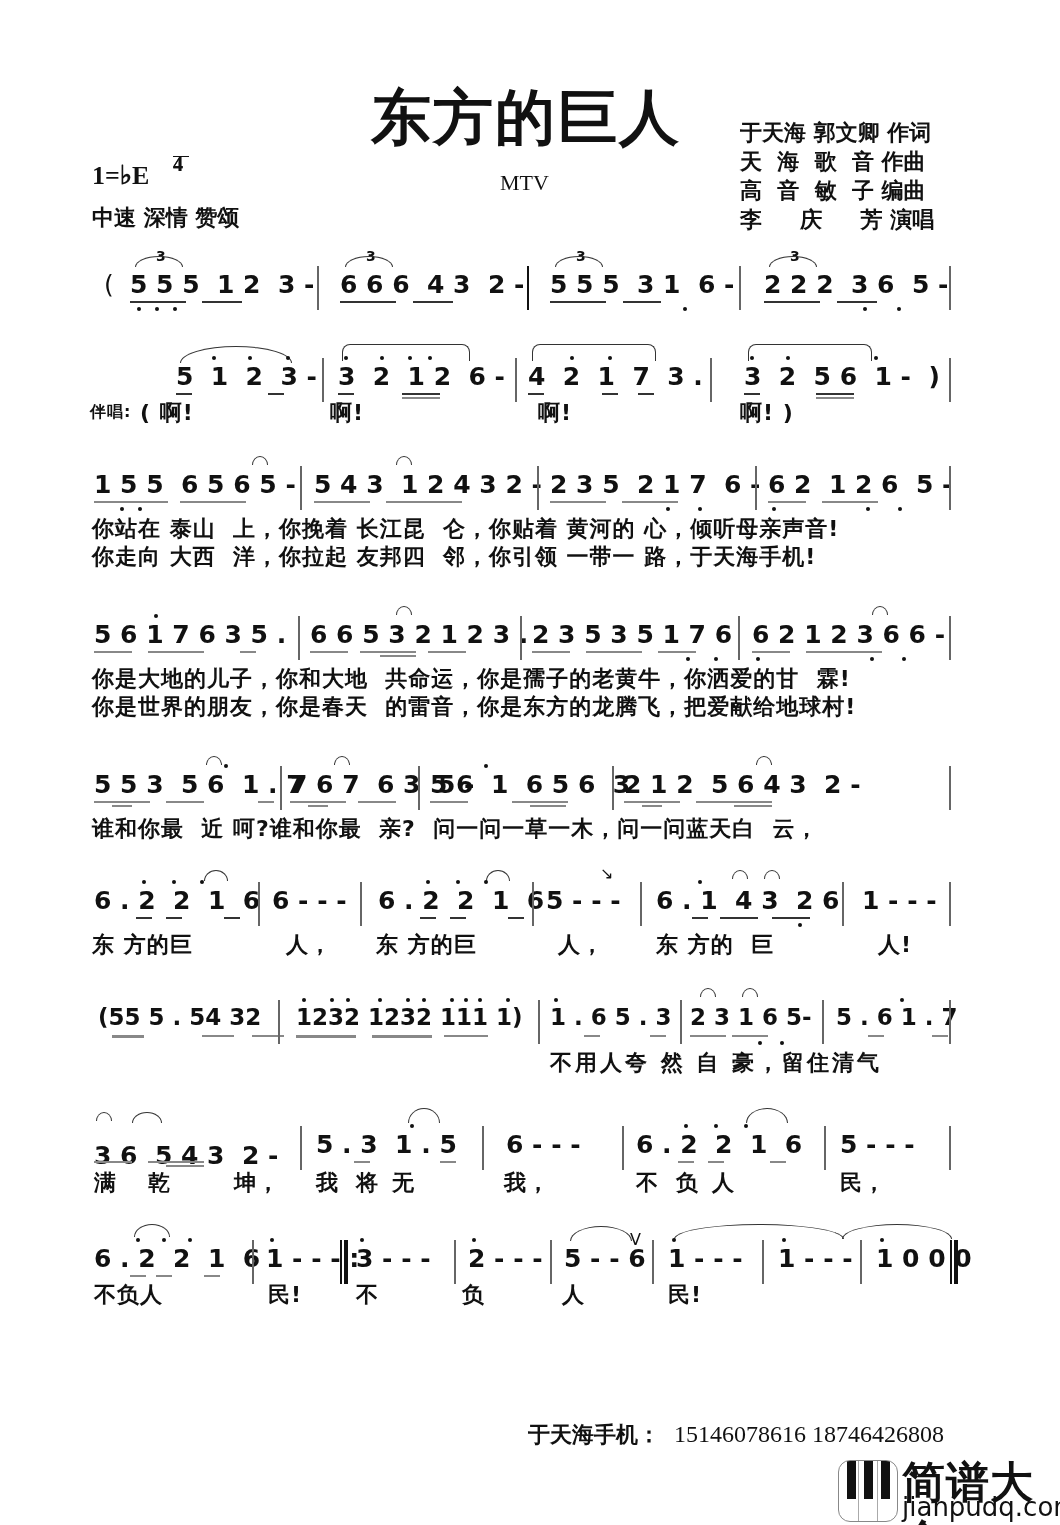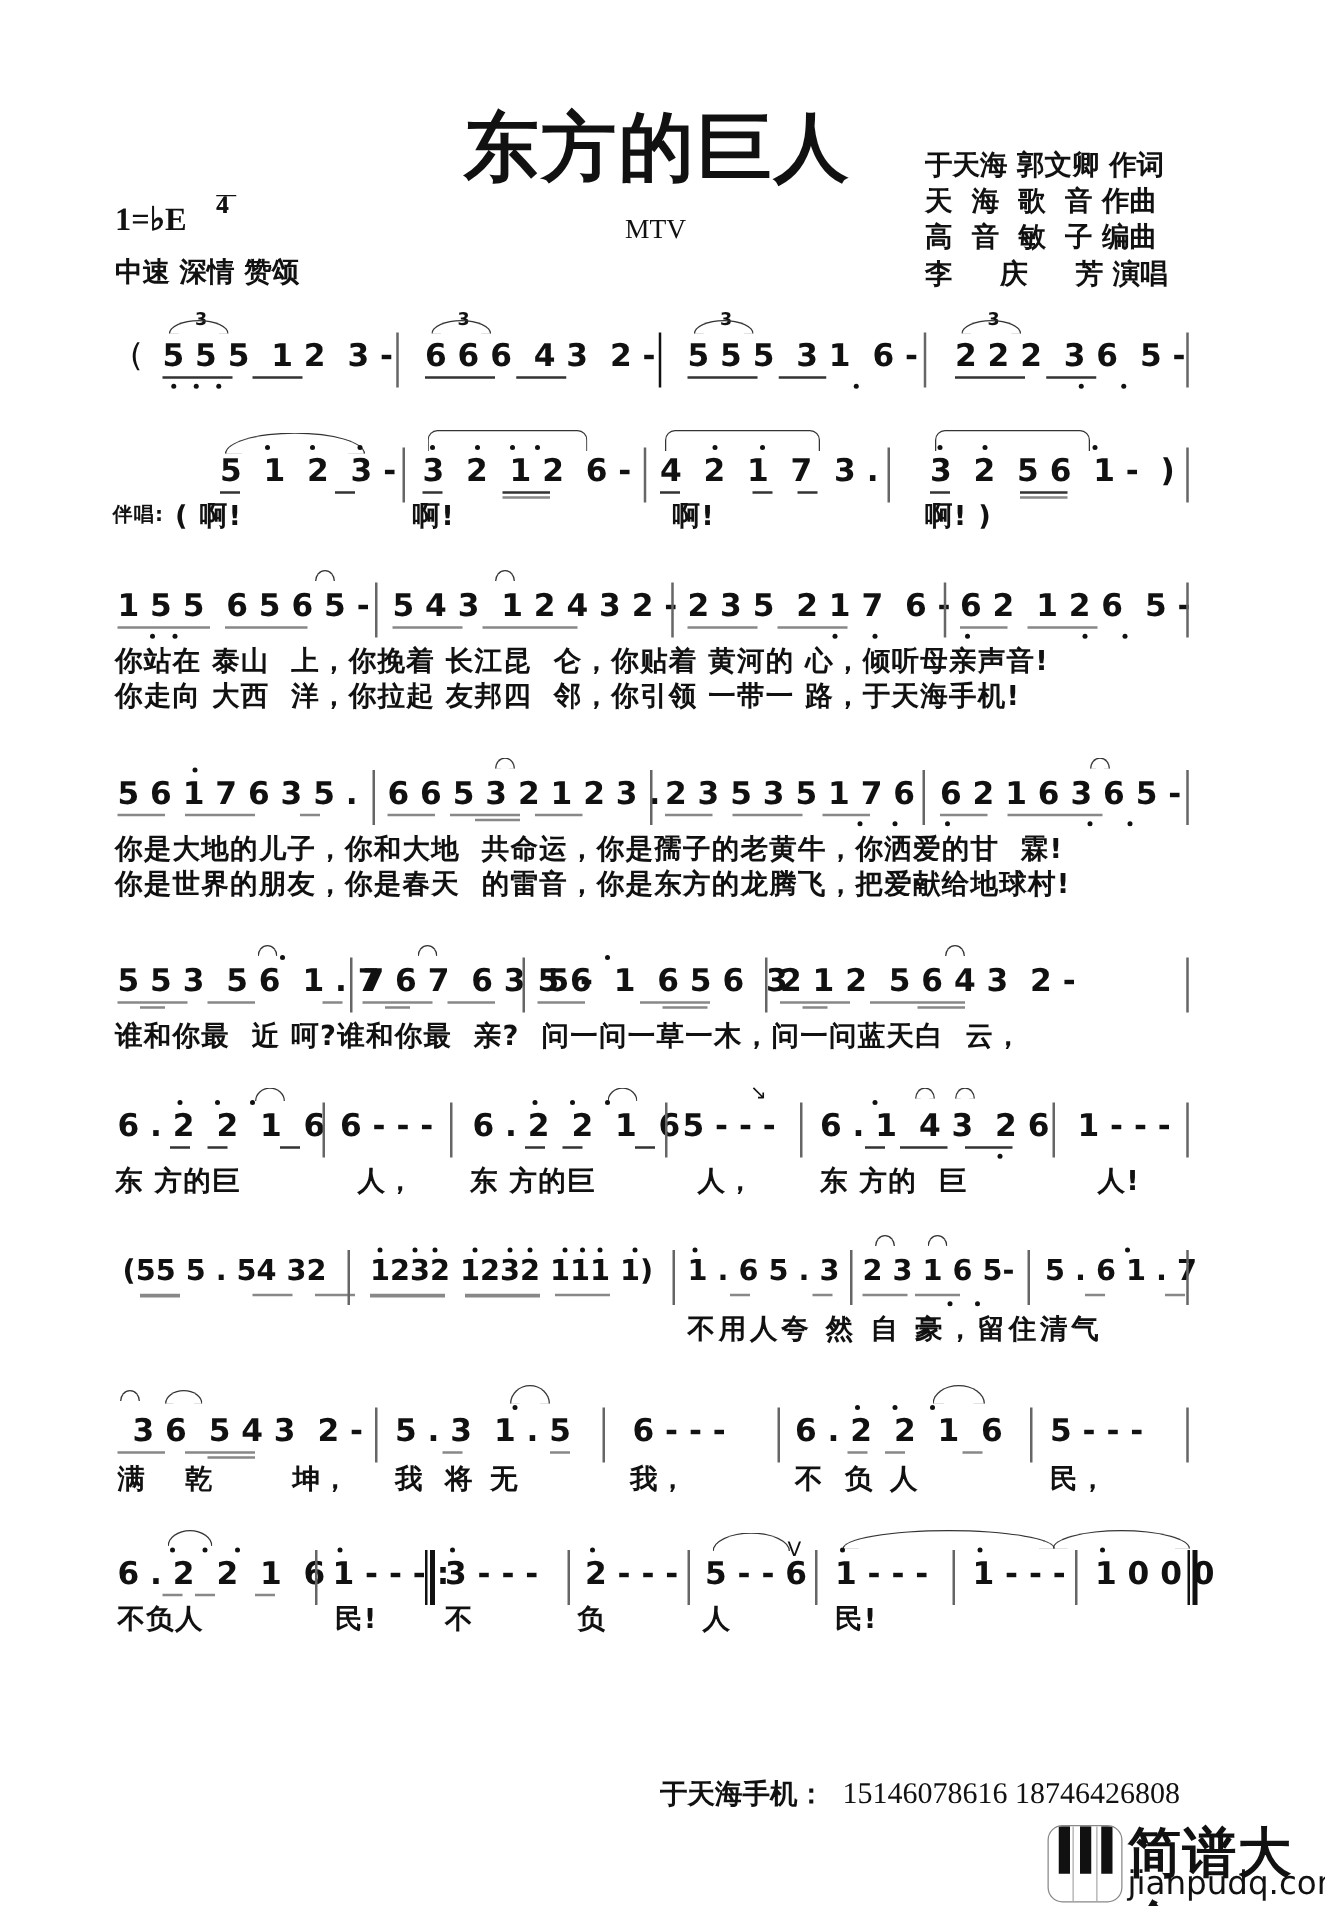--- a/index.html
+++ b/index.html
@@ -185,21 +185,21 @@
     <div class="ul2" style="left:338px;top:31px;width:38px;"></div>
     <div class="barline" style="left:430px;top:-4px;height:44px;"></div>
     <span class="n" style="left:442px;">2 3 5 3 5 1 7 6</span>
     <div class="ul2" style="left:442px;top:31px;width:38px;"></div>
     <div class="ul2" style="left:496px;top:31px;width:56px;"></div>
     <div class="ul2" style="left:568px;top:31px;width:38px;"></div>
     <div class="dotb" style="left:596px;top:37px;"></div>
       <div class="dotb" style="left:624px;top:37px;"></div>
     <div class="barline" style="left:648px;top:-4px;height:44px;"></div>
     <div class="arc" style="left:782px;top:-14px;width:14px;height:8px;"></div>
-    <span class="n" style="left:662px;">6 2 1 6 3 6 5 -</span>
+    <span class="n" style="left:662px;">6 2 1 2 3 6 6 -</span>
     <div class="ul2" style="left:662px;top:31px;width:38px;"></div>
     <div class="ul2" style="left:716px;top:31px;width:76px;"></div>
     <div class="dotb" style="left:666px;top:37px;"></div>
       <div class="dotb" style="left:780px;top:37px;"></div>
       <div class="dotb" style="left:812px;top:37px;"></div>
     <div class="barline" style="left:859px;top:-4px;height:44px;"></div>
   </div>
   <span class="lyr" style="left:2px;top:44px;">你是大地的儿子，你和大地  共命运，你是孺子的老黄牛，你洒爱的甘  霖!</span>
   <span class="lyr" style="left:2px;top:72px;">你是世界的朋友，你是春天  的雷音，你是东方的龙腾飞，把爱献给地球村!</span>
 </div>
@@ -324,21 +324,21 @@
     <div class="dott" style="left:810px;top:-6px;"></div>
     <div class="barline" style="left:859px;top:-4px;height:44px;"></div>
   </div>
   <span class="lyr" style="left:460px;top:44px;letter-spacing:3px;">不用人夸 然 自 豪，留住清气</span>
 </div>
 
 <div class="row" style="top:1130px;height:70px;">
   <div class="notes">
     <div class="arc" style="left:6px;top:-18px;width:14px;height:8px;"></div>
     <div class="arc" style="left:42px;top:-18px;width:28px;height:10px;"></div>
-    <span class="n" style="left:16px;">3 6  5 4 3  2 -</span>
+    <span class="n" style="left:4px;margin-top:11px;">3 6  5 4 3  2 -</span>
     <div class="ul2" style="left:4px;top:31px;width:38px;"></div>
     <div class="ul2" style="left:58px;top:31px;width:56px;"></div>
     <div class="ul2" style="left:76px;top:35px;width:38px;"></div>
     <div class="barline" style="left:210px;top:-4px;height:44px;"></div>
     <div class="arc" style="left:318px;top:-22px;width:30px;height:14px;"></div>
     <span class="n" style="left:226px;">5 . 3  1 . 5</span>
     <div class="ul2" style="left:264px;top:31px;width:16px;"></div>
     <div class="ul2" style="left:350px;top:31px;width:16px;"></div>
     <div class="dott" style="left:320px;top:-6px;"></div>
     <div class="barline" style="left:392px;top:-4px;height:44px;"></div>

